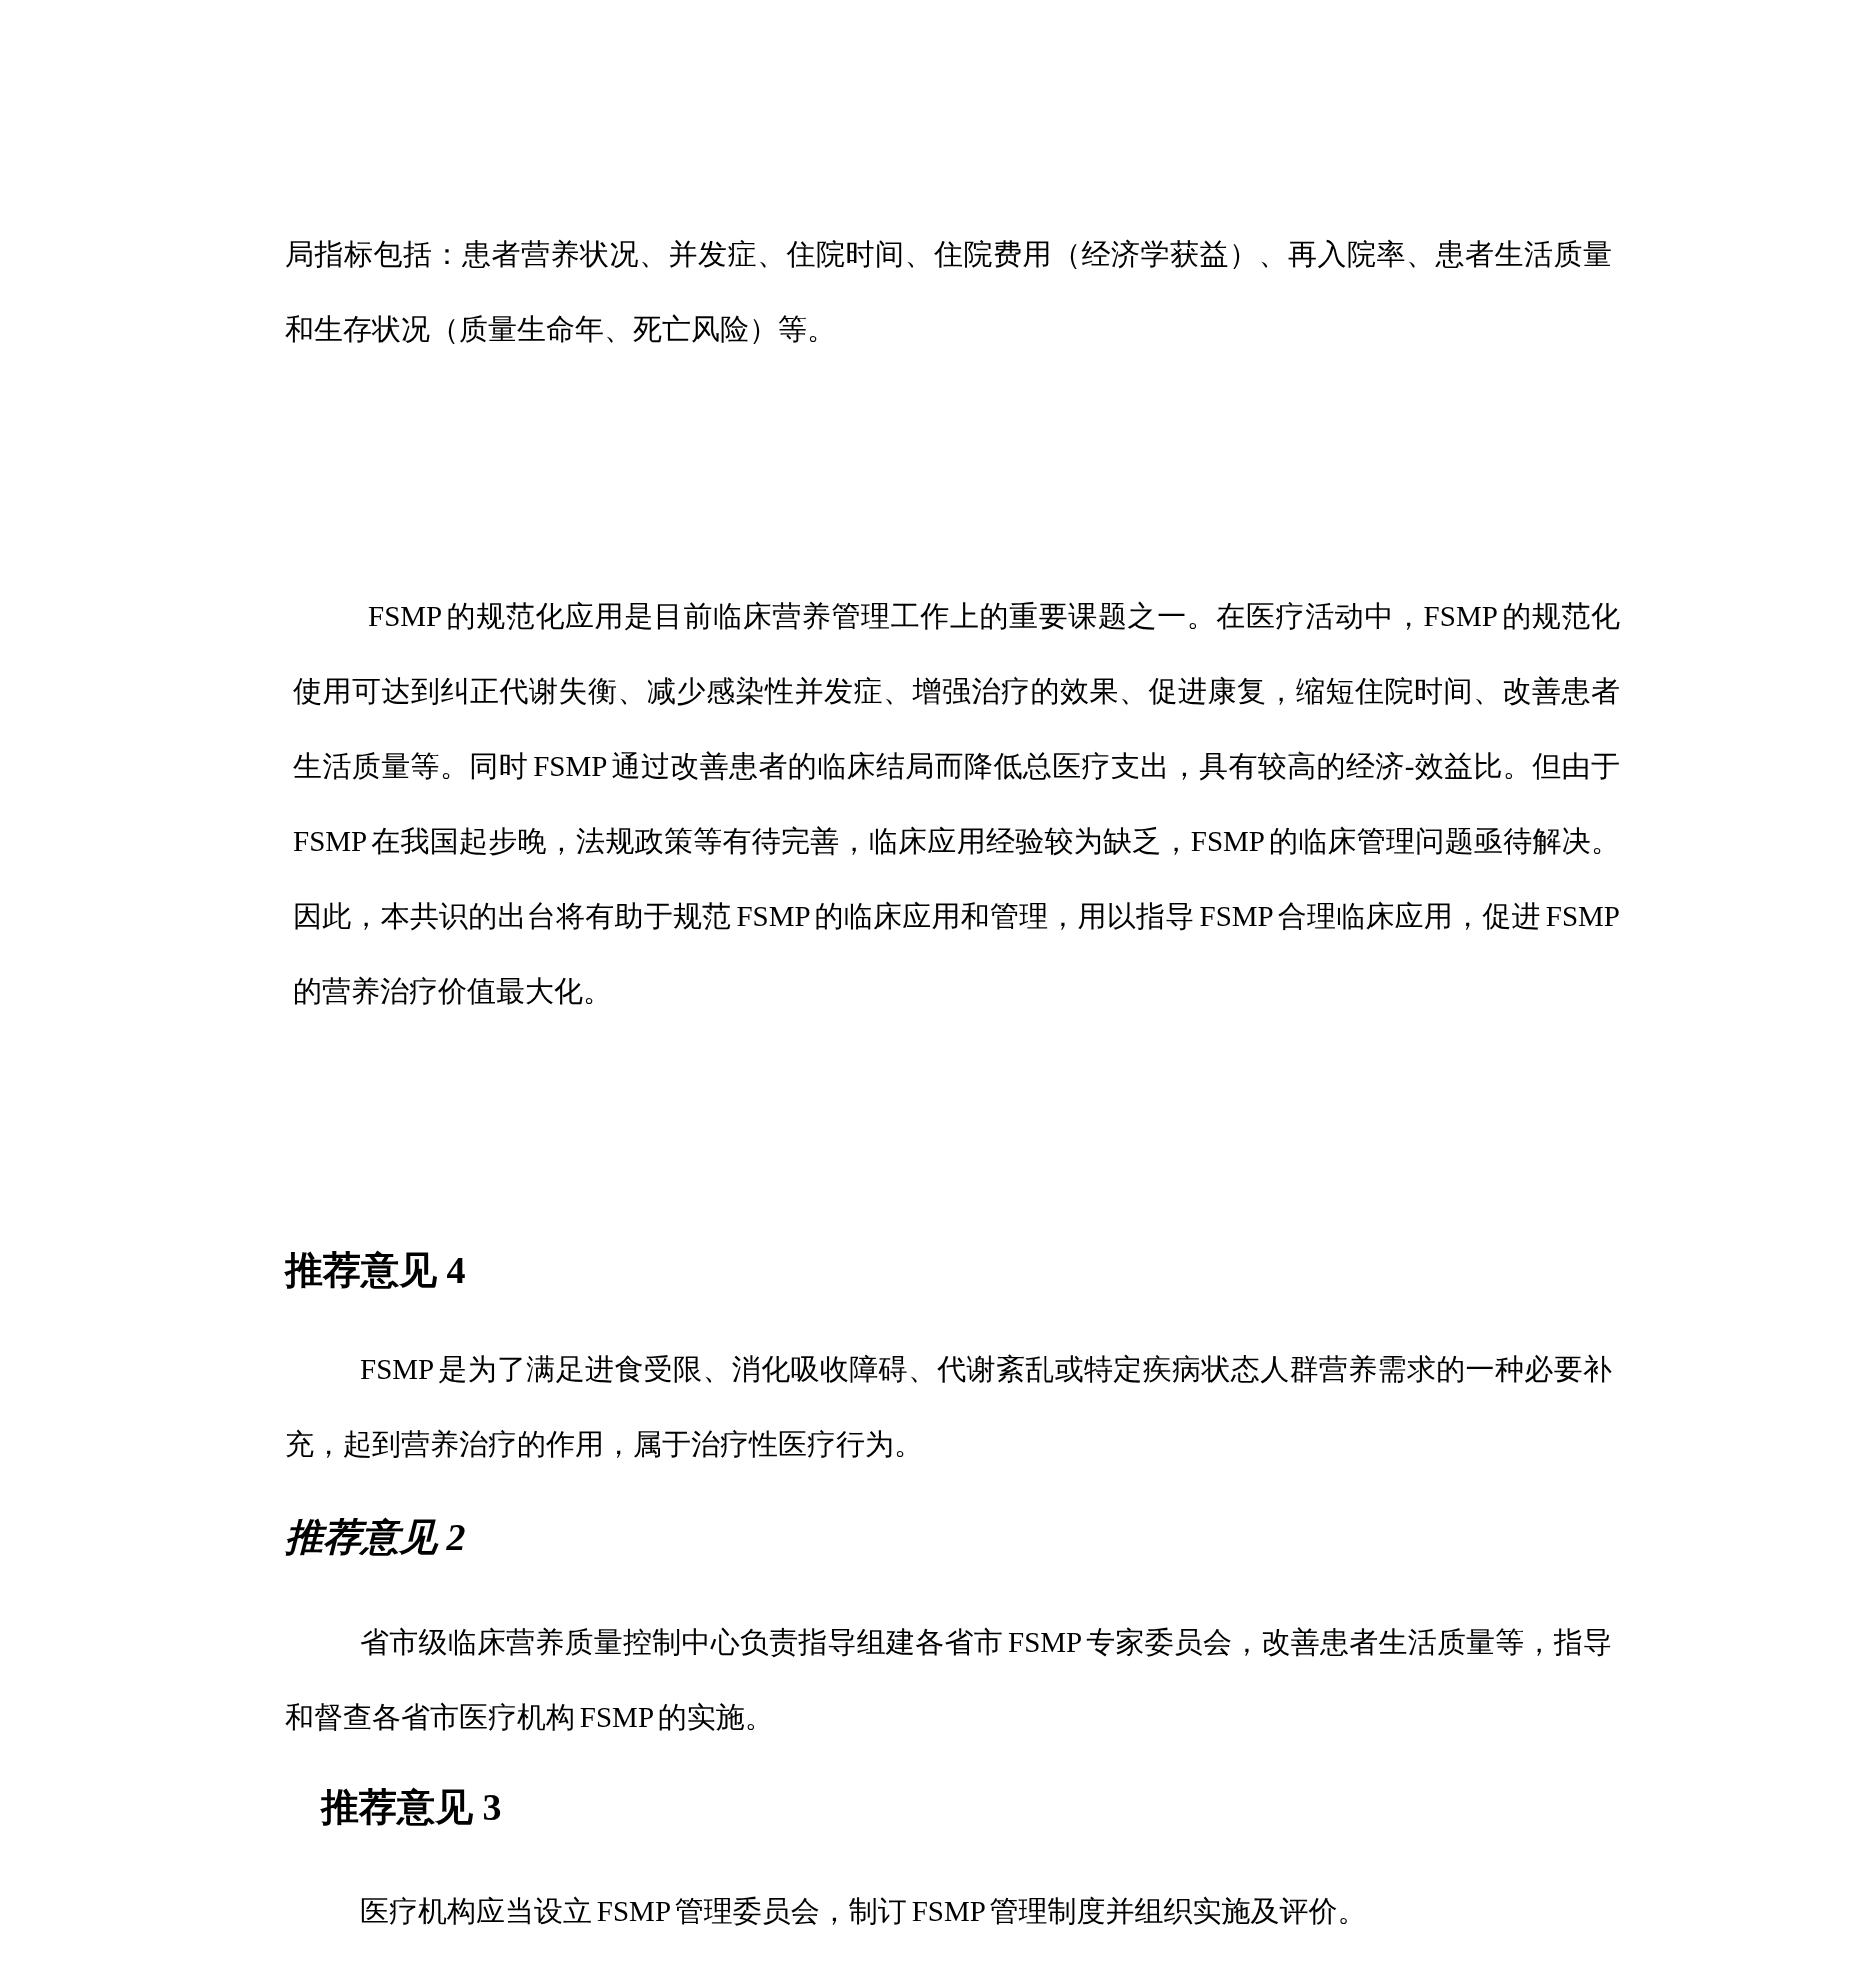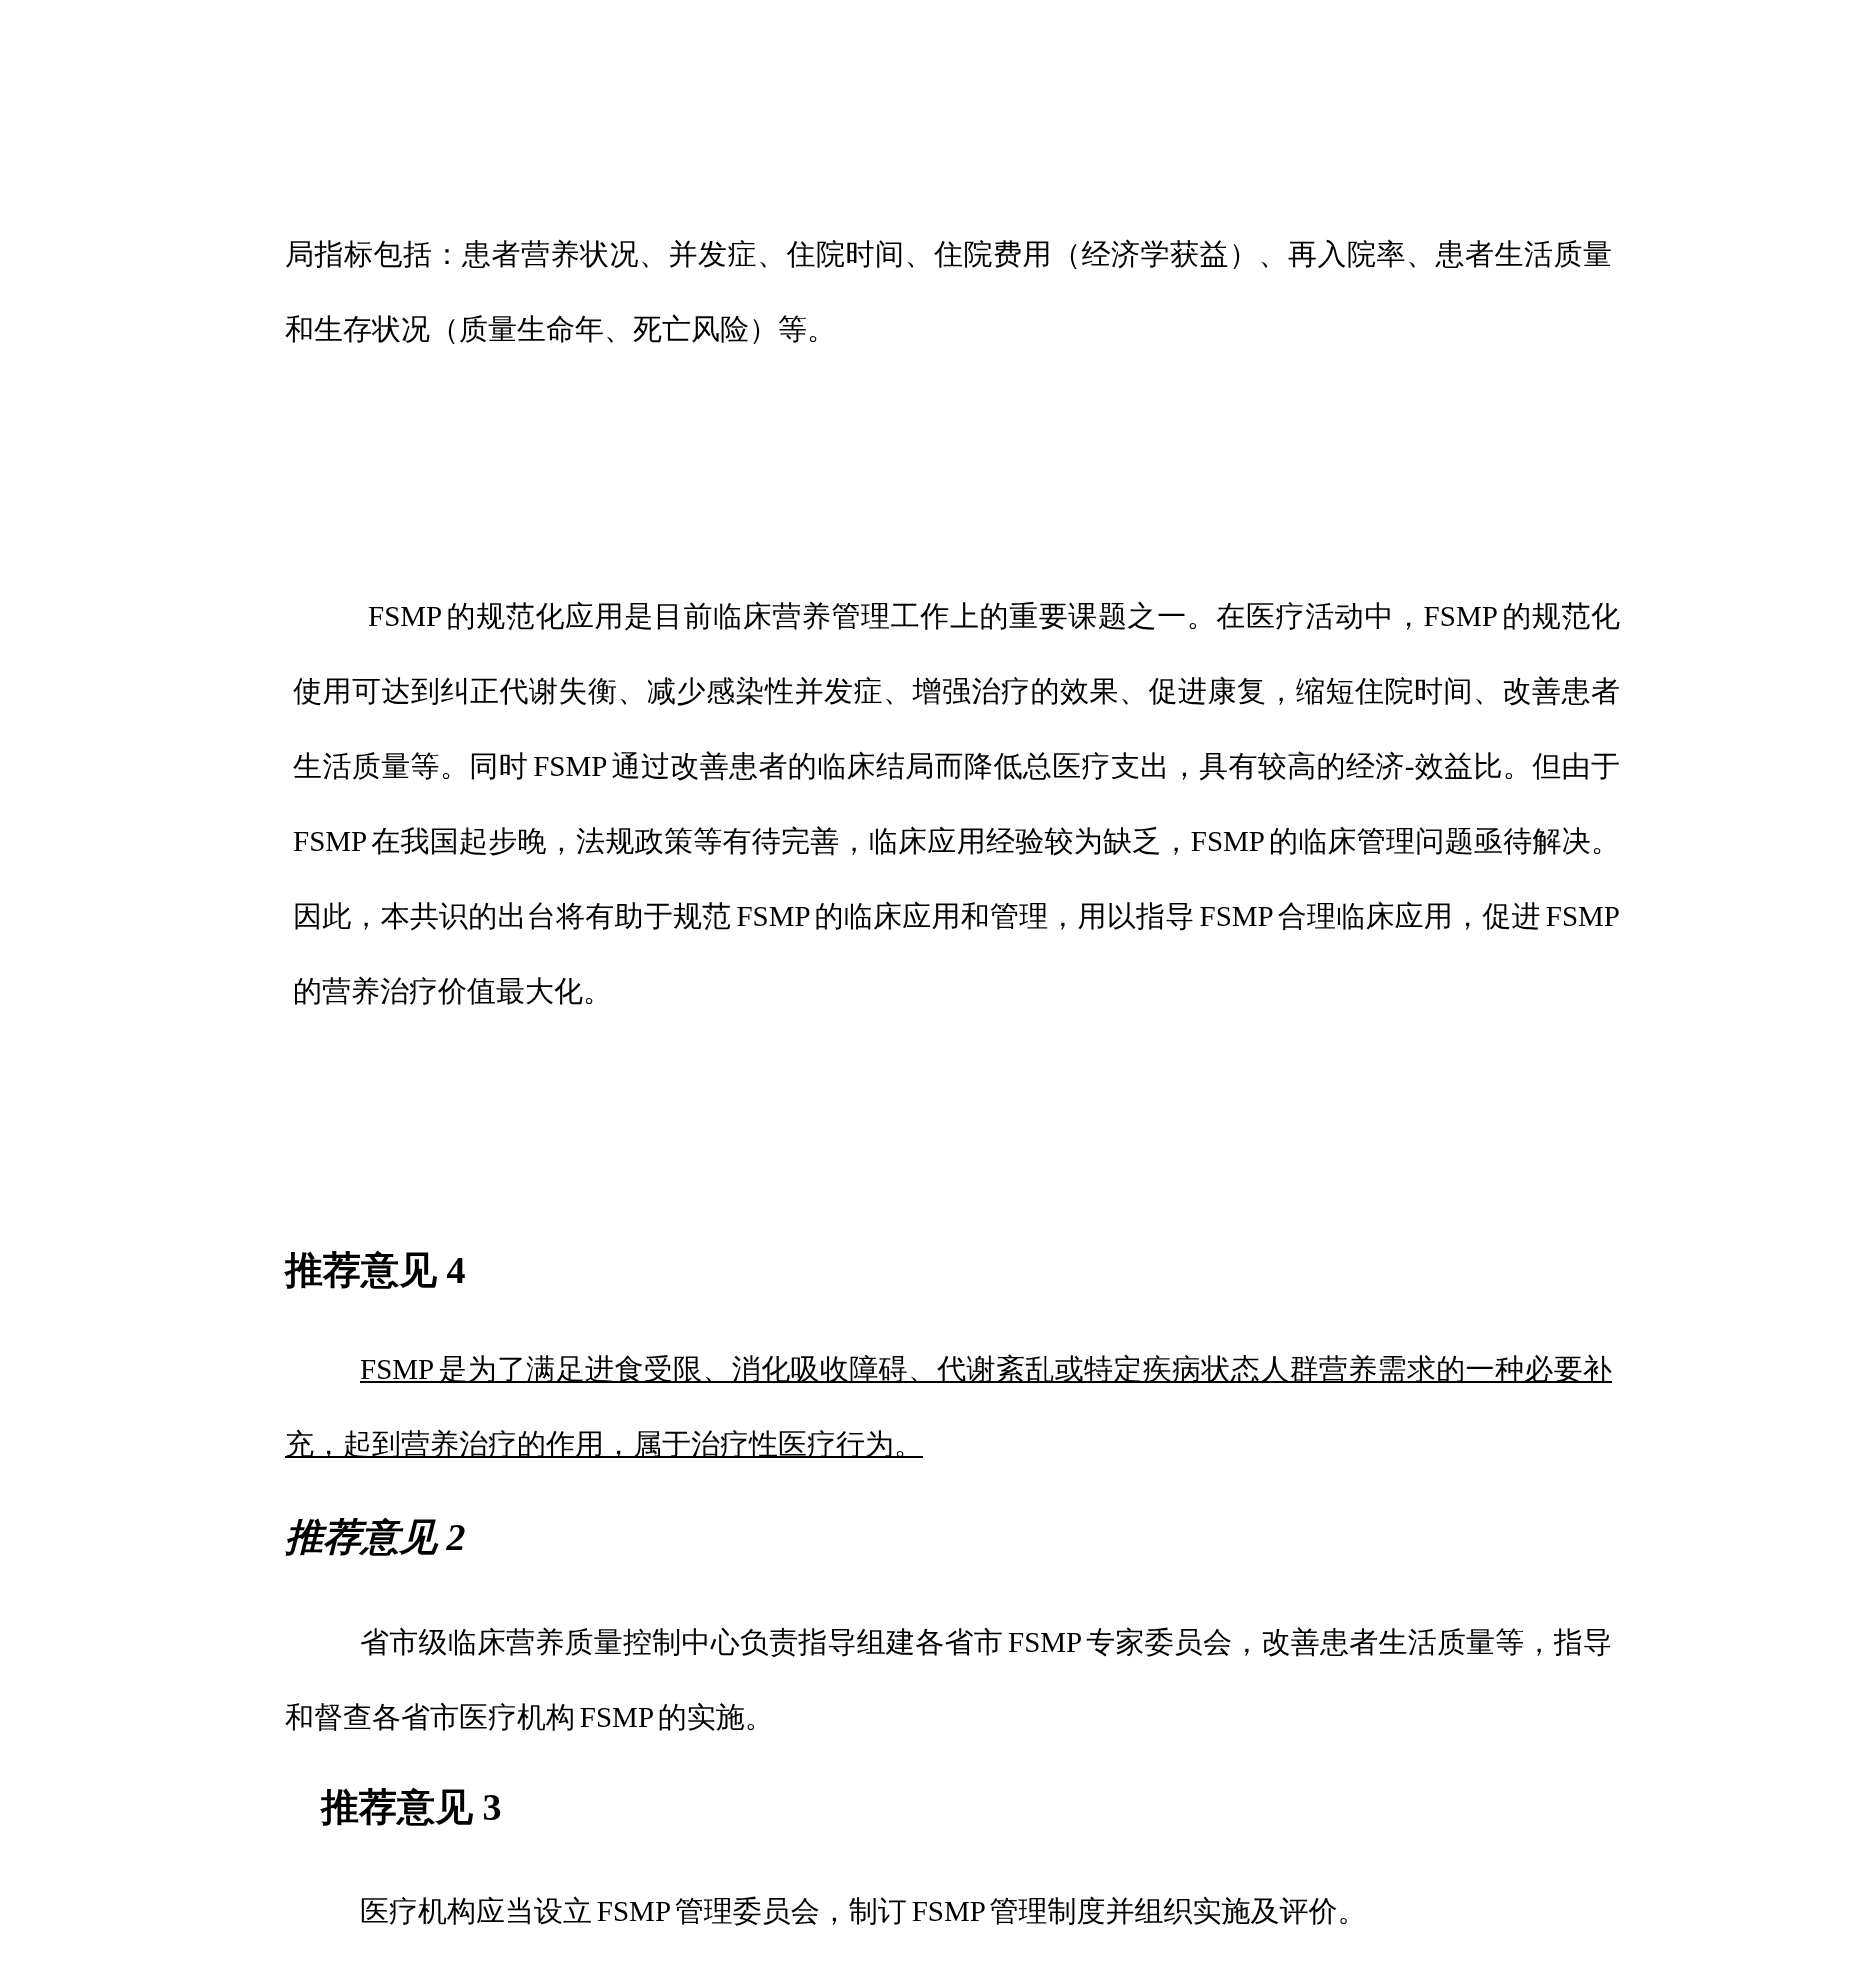--- a/index.html
+++ b/index.html
@@ -46,21 +46,21 @@
 
 <div class="page">
 
   <p class="body-par" style="top: 217px;">局指标包括：患者营养状况、并发症、住院时间、住院费用（经济学获益）、再入院率、患者生活质量和生存状况（质量生命年、死亡风险）等。</p>
 
 
   <p class="body-par indent" style="top: 579px; margin-left: 8px;">FSMP 的规范化应用是目前临床营养管理工作上的重要课题之一。在医疗活动中，FSMP 的规范化使用可达到纠正代谢失衡、减少感染性并发症、增强治疗的效果、促进康复，缩短住院时间、改善患者生活质量等。同时 FSMP 通过改善患者的临床结局而降低总医疗支出，具有较高的经济-效益比。但由于 FSMP 在我国起步晚，法规政策等有待完善，临床应用经验较为缺乏，FSMP 的临床管理问题亟待解决。因此，本共识的出台将有助于规范 FSMP 的临床应用和管理，用以指导 FSMP 合理临床应用，促进 FSMP 的营养治疗价值最大化。</p>
 
   <h2 class="heading" style="top: 1243px;">推荐意见 4</h2>
 
-  <p class="body-par indent" style="top: 1332px; text-decoration: underline;">FSMP 是为了满足进食受限、消化吸收障碍、代谢紊乱或特定疾病状态人群营养需求的一种必要补充，起到营养治疗的作用，属于治疗性医疗行为。</p>
+  <p class="body-par indent" style="top: 1332px;">FSMP 是为了满足进食受限、消化吸收障碍、代谢紊乱或特定疾病状态人群营养需求的一种必要补充，起到营养治疗的作用，属于治疗性医疗行为。</p>
 
   <h2 class="heading" style="top: 1510px; font-style: italic;">推荐意见 2</h2>
 
   <p class="body-par indent" style="top: 1605px;">省市级临床营养质量控制中心负责指导组建各省市 FSMP 专家委员会，改善患者生活质量等，指导和督查各省市医疗机构 FSMP 的实施。</p>
 
   <h2 class="heading" style="top: 1780px; margin-left: 36px;">推荐意见 3</h2>
 
   <p class="body-par indent" style="top: 1874px;">医疗机构应当设立 FSMP 管理委员会，制订 FSMP 管理制度并组织实施及评价。</p>
 
 </div>

